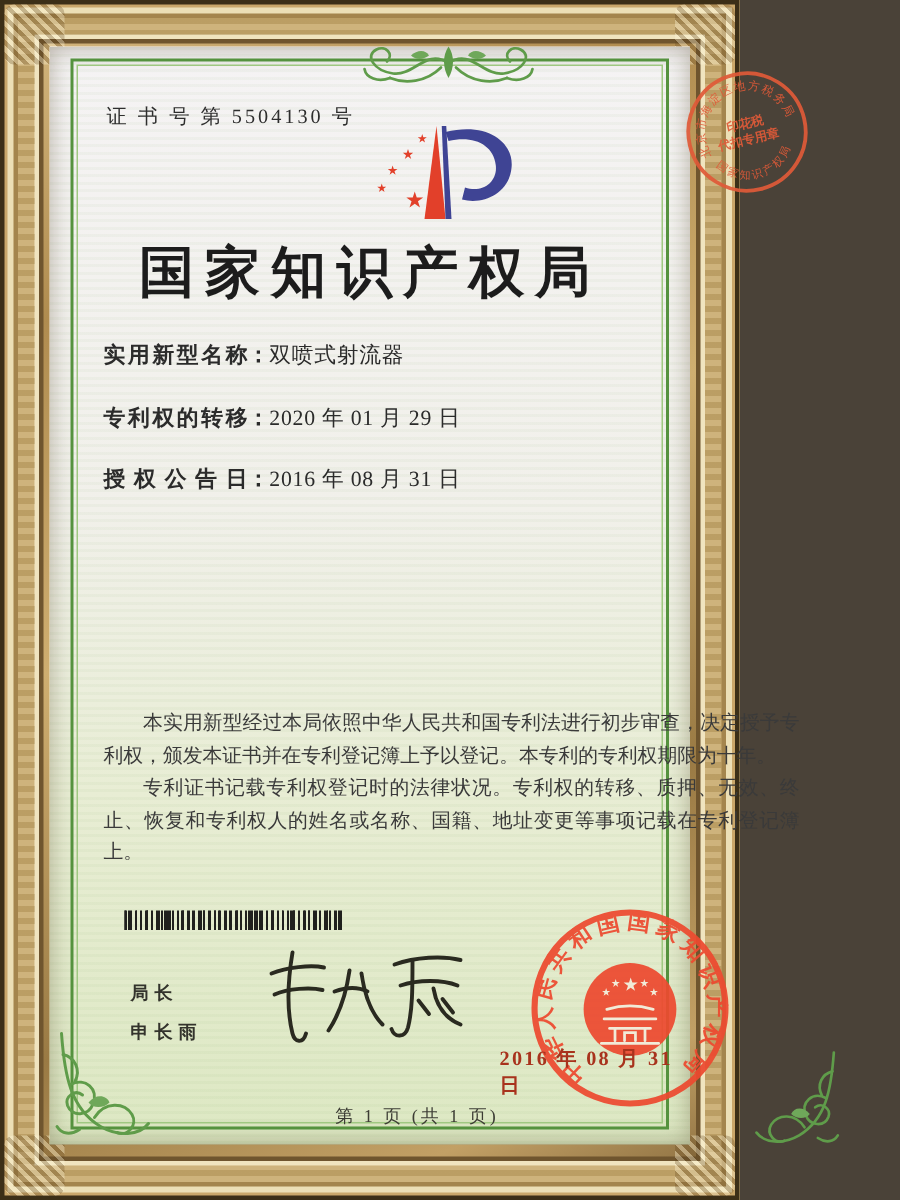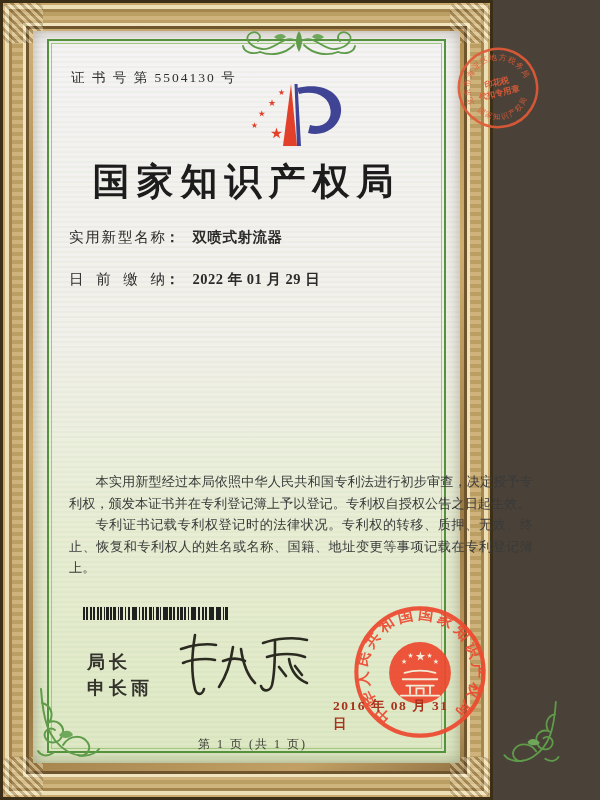--- a/index.html
+++ b/index.html
@@ -43,43 +43,43 @@
 
   .abs{position:absolute;}
 
   .cert-no{left:38px;top:38px;font-size:13.5px;color:#2e2e2e;letter-spacing:2px;}
 
   .title{left:0;right:0;top:126px;text-align:center;font-size:37px;font-weight:700;
     color:#1c1c1c;letter-spacing:7px;}
 
   .fields{left:36px;right:30px;top:195px;font-size:14.5px;color:#2b2b2b;}
   .frow{height:22px;line-height:22px;margin-bottom:19.7px;white-space:nowrap;}
-  .flabel{display:inline-block;width:96px;text-align:justify;text-align-last:justify;font-weight:400;}
+  .flabel{display:inline-block;width:96px;text-align:justify;text-align-last:justify;font-weight:700;}
   .fcolon{font-weight:600;}
-  .fvalue{margin-left:13px;font-weight:700;letter-spacing:.5px;}
+  .fvalue{margin-left:0;font-weight:400;letter-spacing:.5px;}
 
   .bodytext{left:36px;width:464px;top:440px;font-size:13.2px;line-height:21.6px;
     color:#3a3a3a;text-align:justify;}
   .bodytext p{margin:0;text-indent:2em;}
 
   .barcode{left:50px;top:576px;width:146px;height:13px;
     background:
       repeating-linear-gradient(90deg,#20201e 0 1.5px,transparent 1.5px 3.5px),
       repeating-linear-gradient(90deg,#20201e 0 1px,transparent 1px 7.5px),
       repeating-linear-gradient(90deg,transparent 0 2.5px,#20201e 2.5px 4px,transparent 4px 12px);}
 
   .signoff{left:54px;top:618px;font-family:"Liberation Sans","DejaVu Sans",sans-serif;
-    font-size:18px;font-weight:700;color:#33332c;letter-spacing:4px;line-height:26px;}
+    font-size:12px;font-weight:700;color:#33332c;letter-spacing:4px;line-height:26px;}
   .sig-svg{left:138px;top:590px;}
 
   .seal-svg{left:317px;top:571px;}
   .seal-date{left:300px;top:666px;font-size:13.5px;font-weight:700;color:#a8331d;
     letter-spacing:1.5px;z-index:6;}
 
-  .page-footer{left:165px;top:705px;width:160px;text-align:left;font-size:12px;
+  .page-footer{left:165px;top:705px;width:160px;text-align:center;font-size:12px;
     color:#3c3c34;letter-spacing:2px;}
 
   .tax-stamp{left:421px;top:13px;transform:rotate(-13deg);opacity:.92;}
   .logo-svg{left:214px;top:52px;}
   .ornament-top{left:181px;top:-6px;}
   .flourish-bl{left:0px;top:652px;}
   .flourish-br{left:466px;top:662px;}
 </style>
 </head>
 <body>
@@ -150,26 +150,29 @@
       <path d="M50,5 C78,-2 96,12 94,29 C92.5,45 76,54 61,50 L63,42 C75,46 85,38 83.5,27 C82,13 68,7 52,11 Z" fill="#3f4494"></path>
     </svg>
 
     <div class="abs title">国家知识产权局</div>
 
     <div class="abs fields">
       <div class="frow">
         <span class="flabel">实用新型名称</span><span class="fcolon">：</span><span class="fvalue">双喷式射流器</span>
       </div>
       <div class="frow">
-        <span class="flabel">日前缴纳</span><span class="fcolon">：</span><span class="fvalue">2022 年 01 月 29 日</span>
+        <span class="flabel">专利权的转移</span><span class="fcolon">：</span><span class="fvalue">2020 年 01 月 29 日</span>
       </div>
+      <div class="frow">
+        <span class="flabel">授权公告日</span><span class="fcolon">：</span><span class="fvalue">2016 年 08 月 31 日</span>
+      </div>
     </div>
 
     <div class="abs bodytext">
-      <p>本实用新型经过本局依照中华人民共和国专利法进行初步审查，决定授予专利权，颁发本证书并在专利登记簿上予以登记。专利权自授权公告之日起生效。</p>
+      <p>本实用新型经过本局依照中华人民共和国专利法进行初步审查，决定授予专利权，颁发本证书并在专利登记簿上予以登记。本专利的专利权期限为十年。</p>
       <p>专利证书记载专利权登记时的法律状况。专利权的转移、质押、无效、终止、恢复和专利权人的姓名或名称、国籍、地址变更等事项记载在专利登记簿上。</p>
     </div>
 
     <div class="abs barcode"></div>
 
     <div class="abs signoff">
       <div>局长</div>
       <div>申长雨</div>
     </div>
 

